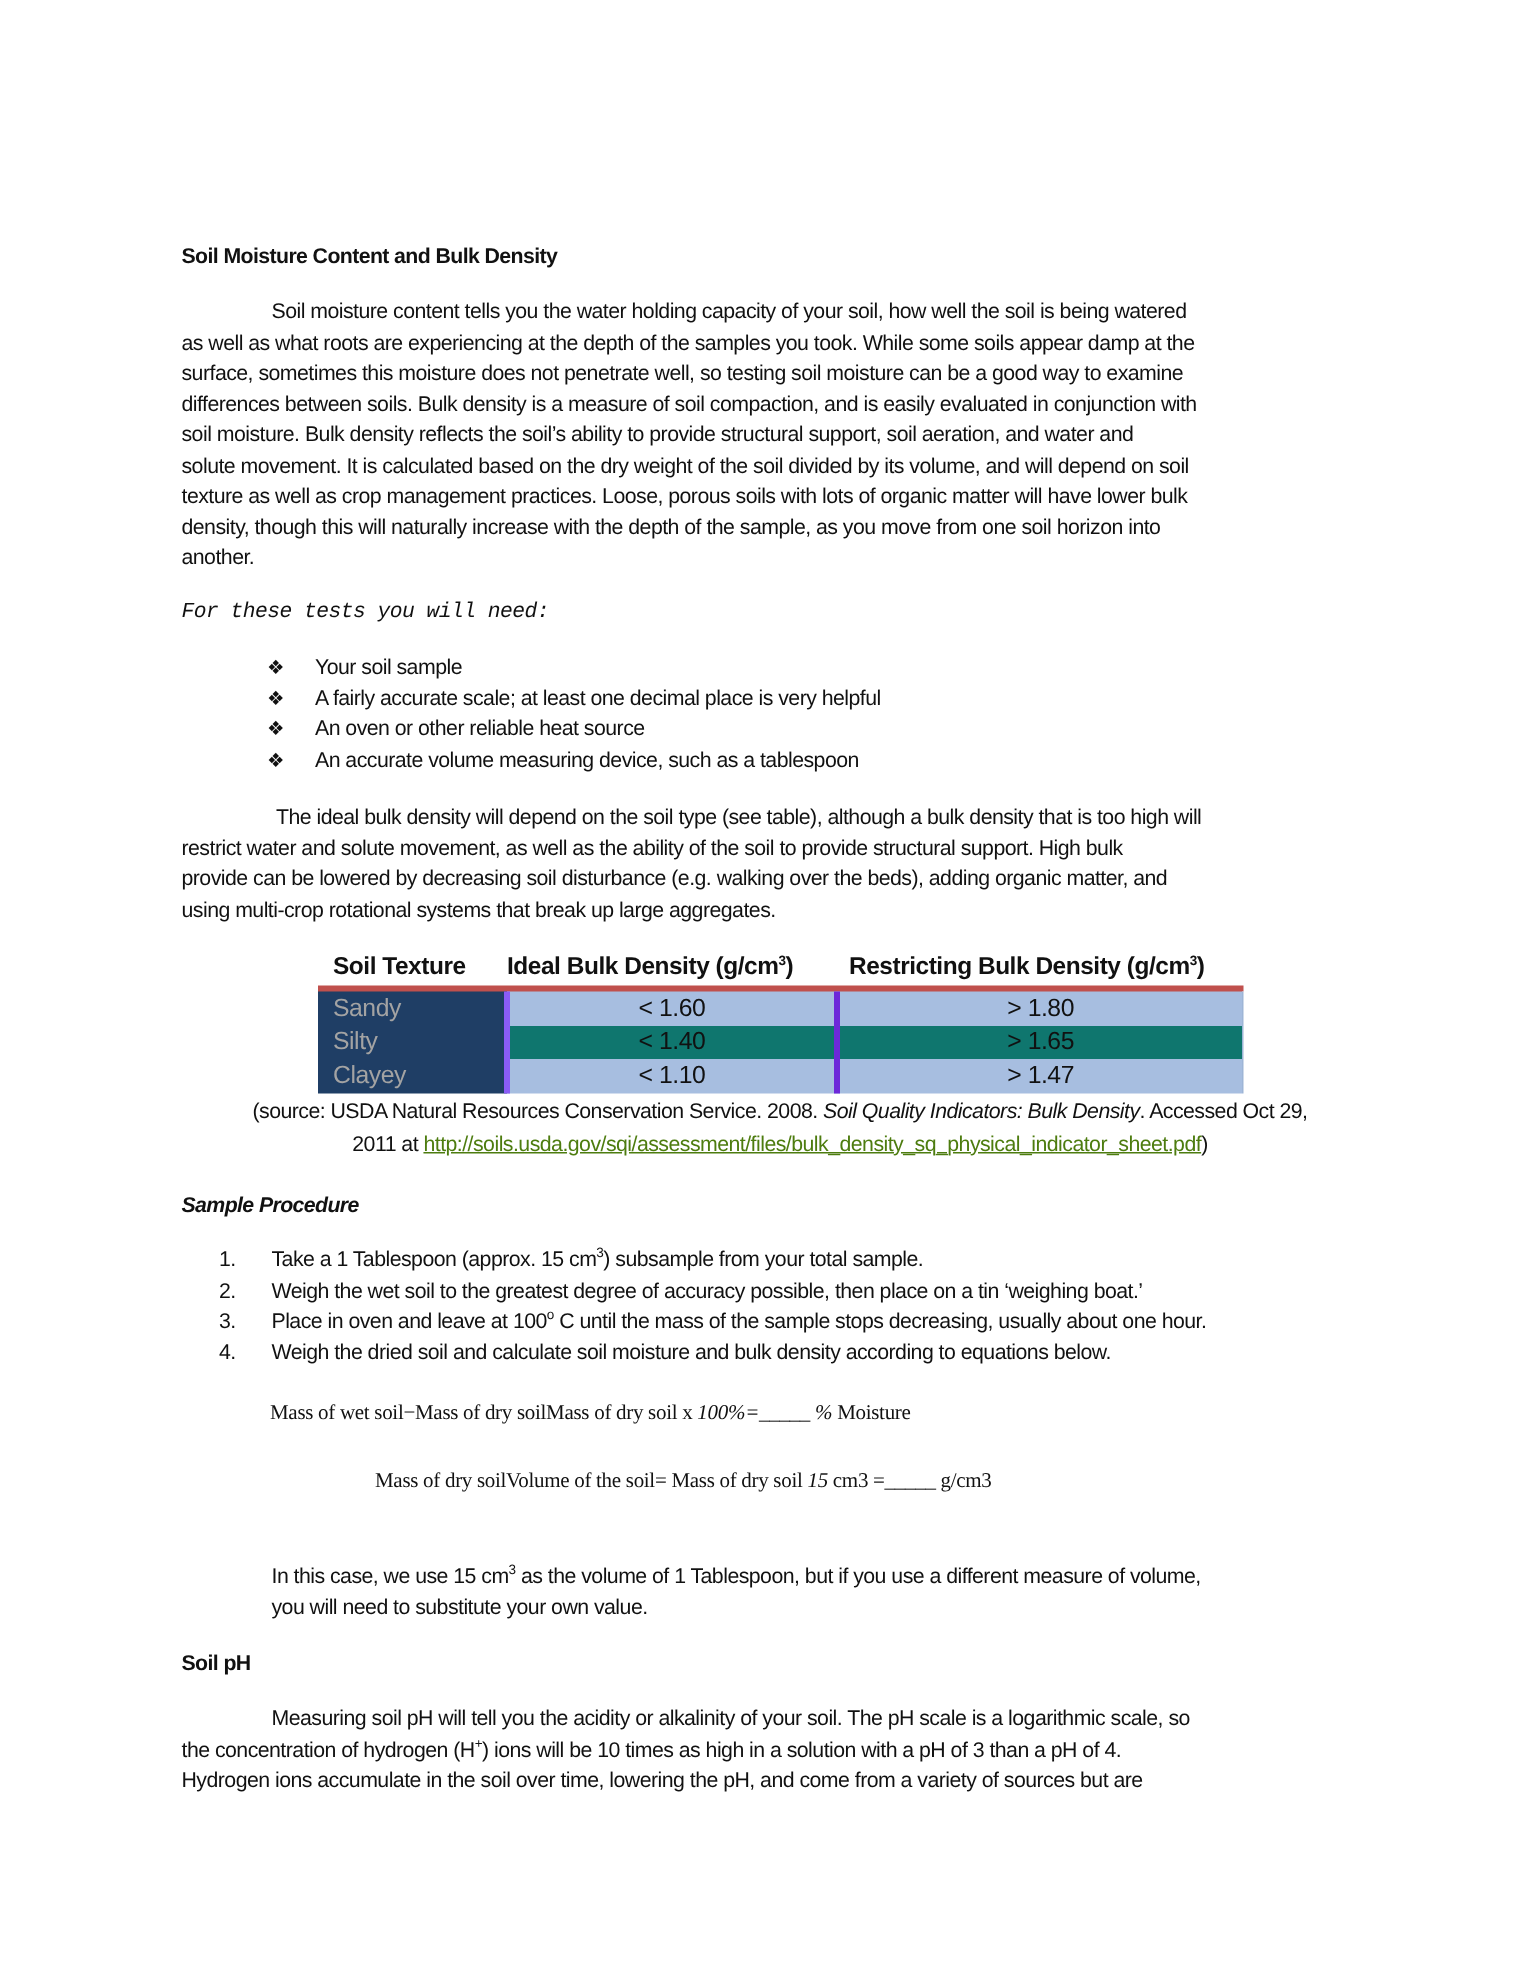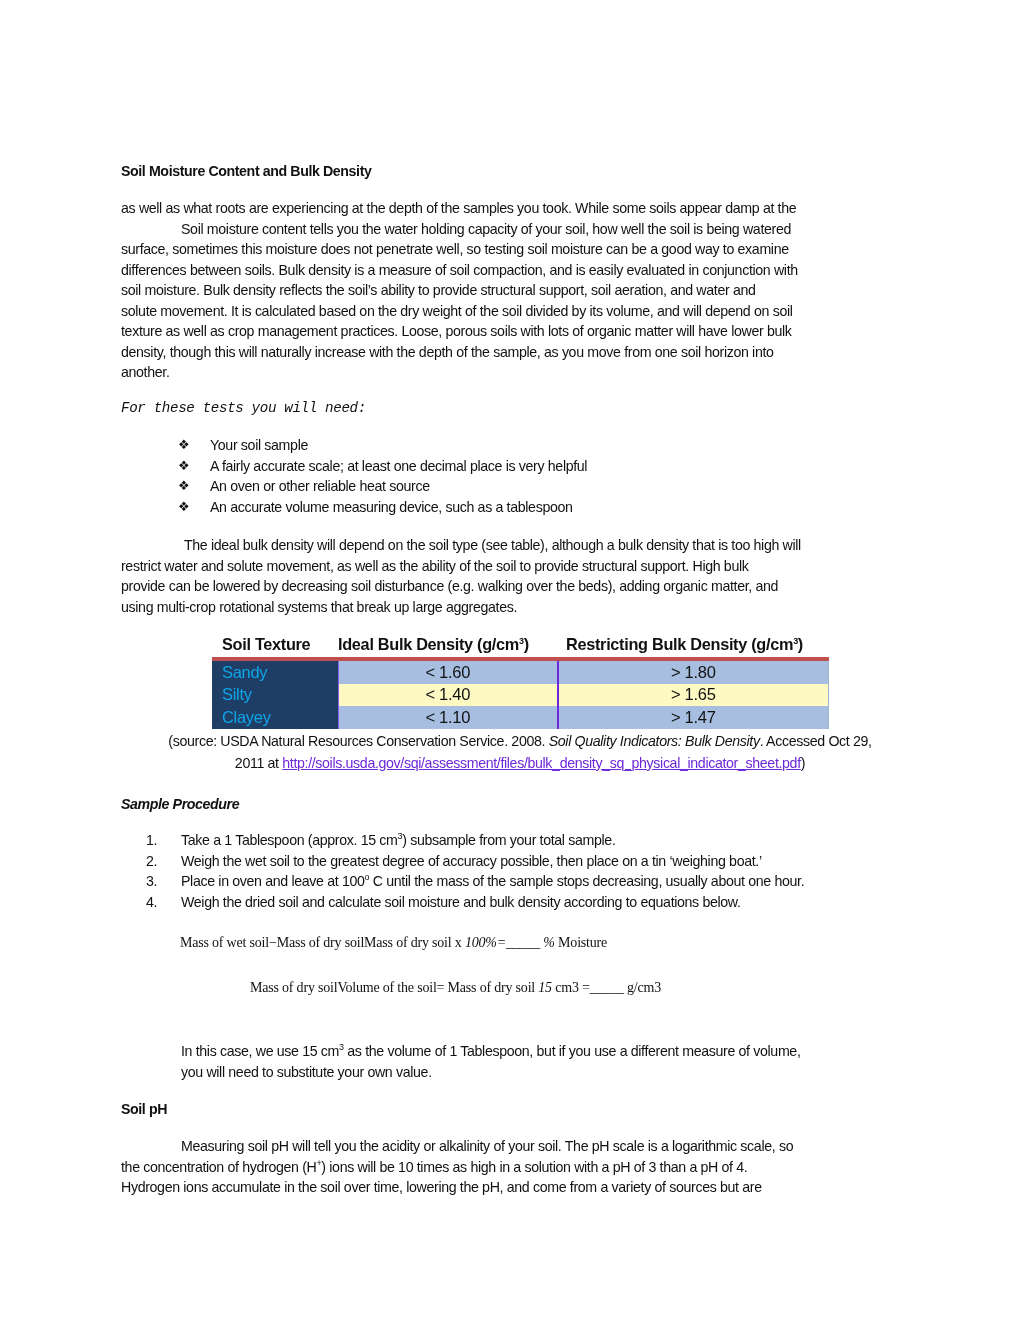--- a/index.html
+++ b/index.html
@@ -14,44 +14,44 @@
   ul.needs { position: absolute; left: 178px; top: 435px; margin: 0; padding: 0; list-style: none; }
   ul.needs li { height: 20.6px; display: flex; align-items: center; }
   ul.needs .bul { width: 32px; font-size: 13px; }
   table.bd { position: absolute; left: 212px; top: 633px; border-collapse: collapse;
              font-size: 16.5px; letter-spacing: -0.3px; }
   table.bd th { font-weight: bold; font-size: 16.3px; padding: 0 0 2px 0; text-align: left; height: 22px; border-bottom: 4px solid #c0504d; white-space: nowrap; }
   table.bd th.c1 { width: 116px; padding-left: 10px; }
   table.bd th.c2 { width: 220px; padding-left: 0; margin-left: 32px; }
   table.bd th.c3 { width: 262px; padding-left: 8px; }
   table.bd td { height: 22.5px; padding: 0; }
-  table.bd td.tex { background: #1f3e65; color: #0ea5e9; padding-left: 10px; border-right: 1px solid #8b5cf6; }
-  table.bd td.num { text-align: center; border-right: 2px solid #6d28d9; }
+  table.bd td.tex { background: #1f3e65; color: #a3a3a3; padding-left: 10px; border-right: 4px solid #8b5cf6; }
+  table.bd td.num { text-align: center; border-right: 4px solid #6d28d9; }
   table.bd tr.dark td.num { background: #a7bee0; }
-  table.bd tr.light td.num { background: #fef9c3; }
+  table.bd tr.light td.num { background: #0f766e; }
   table.bd tr td.num.last { border-right: 1px solid #9eb5d6; }
   sup { font-size: 9px; vertical-align: 6px; line-height: 0; }
   .src { position: absolute; left: 120px; width: 800px; text-align: center; }
-  a.link { color: #6d28d9; text-decoration: underline; }
+  a.link { color: #4d7c0f; text-decoration: underline; }
   ol.steps { position: absolute; left: 146px; top: 830px; margin: 0; padding: 0; list-style: none; }
   ol.steps li { height: 20.6px; display: flex; }
   ol.steps .n { width: 35px; }
   .eq { position: absolute; font-family: "Liberation Serif", serif; font-size: 14px; letter-spacing: -0.2px; }
   .eq i { font-style: italic; }
 </style>
 </head>
 <body>
 
 <div class="page">
 
   <div class="h txt" style="top:161px;">Soil Moisture Content and Bulk Density</div>
 
   <div class="para txt" style="top:198px;">
+    <div><span class="indent"></span><span>Soil moisture content tells you the water holding capacity of your soil, how well the soil is being watered</span></div>
     <div>as well as what roots are experiencing at the depth of the samples you took.  While some soils appear damp at the</div>
-    <div><span class="indent"></span><span>Soil moisture content tells you the water holding capacity of your soil, how well the soil is being watered</span></div>
     <div>surface, sometimes this moisture does not penetrate well, so testing soil moisture can be a good way to examine</div>
     <div>differences between soils.  Bulk density is a measure of soil compaction, and is easily evaluated in conjunction with</div>
     <div>soil moisture.  Bulk density reflects the soil’s ability to provide structural support, soil aeration, and water and</div>
     <div>solute movement.  It is calculated based on the dry weight of the soil divided by its volume, and will depend on soil</div>
     <div>texture as well as crop management practices.  Loose, porous soils with lots of organic matter will have lower bulk</div>
     <div>density, though this will naturally increase with the depth of the sample, as you move from one soil horizon into</div>
     <div>another.</div>
   </div>
 
   <div class="para txt ital" style="top:398px;font-family:Liberation Mono, monospace;">For these tests you will need:</div>

